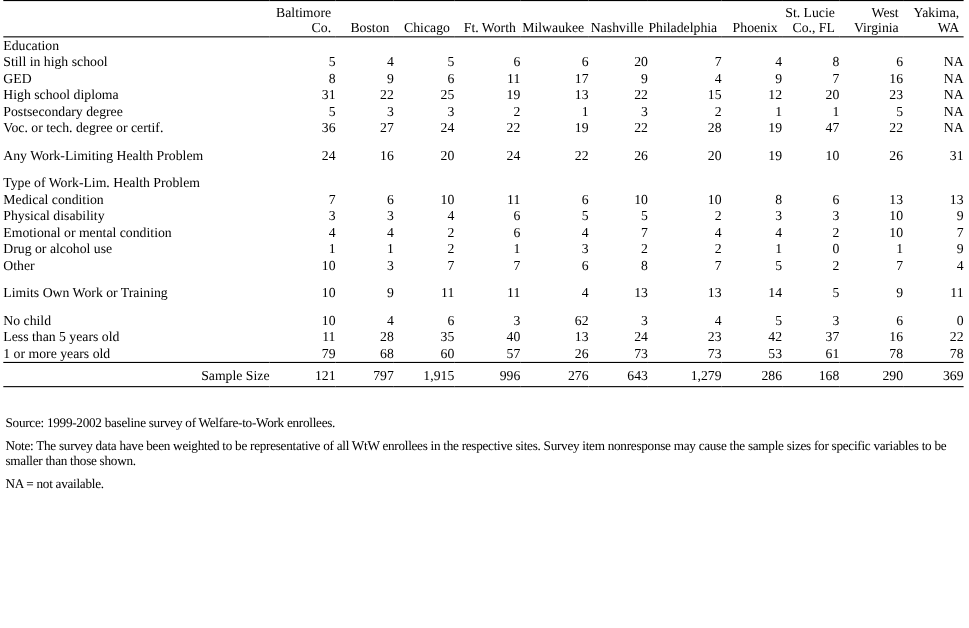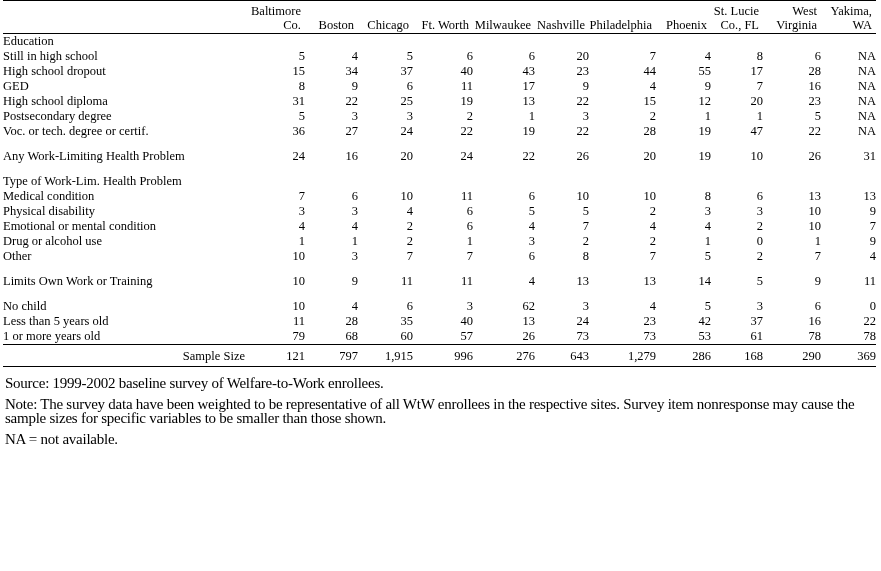--- a/index.html
+++ b/index.html
@@ -110,24 +110,24 @@
   }
   tr.samplerow td {
     height: 20px;
     line-height: 20px;
     padding-top: 1px;
     text-align: right;
   }
   
   .notes {
     margin-left: 5px;
-    margin-top: 9px;
+    margin-top: 25px;
     width: 866px;
     font-family: "Liberation Serif", "DejaVu Serif", serif;
-    font-size: 15px;
+    font-size: 12px;
     line-height: 14px;
     letter-spacing: -0.25px;
   }
   .notes p {
     margin: 0 0 7px 0;
     padding: 0;
   }
   .notes p.last { margin-bottom: 0; }
 </style>
 </head>
@@ -201,34 +201,20 @@
           <td class="num">6</td>
           <td class="num">6</td>
           <td class="num">20</td>
           <td class="num">7</td>
           <td class="num">4</td>
           <td class="num">8</td>
           <td class="num">6</td>
           <td class="num">NA</td>
         </tr>
         <tr class="datarow">
-          <td class="lab ind1">High school dropout</td>
-          <td class="num">15</td>
-          <td class="num">34</td>
-          <td class="num">37</td>
-          <td class="num">40</td>
-          <td class="num">43</td>
-          <td class="num">23</td>
-          <td class="num">44</td>
-          <td class="num">55</td>
-          <td class="num">17</td>
-          <td class="num">28</td>
-          <td class="num">NA</td>
-        </tr>
-        <tr class="datarow">
           <td class="lab ind1">GED</td>
           <td class="num">8</td>
           <td class="num">9</td>
           <td class="num">6</td>
           <td class="num">11</td>
           <td class="num">17</td>
           <td class="num">9</td>
           <td class="num">4</td>
           <td class="num">9</td>
           <td class="num">7</td>

